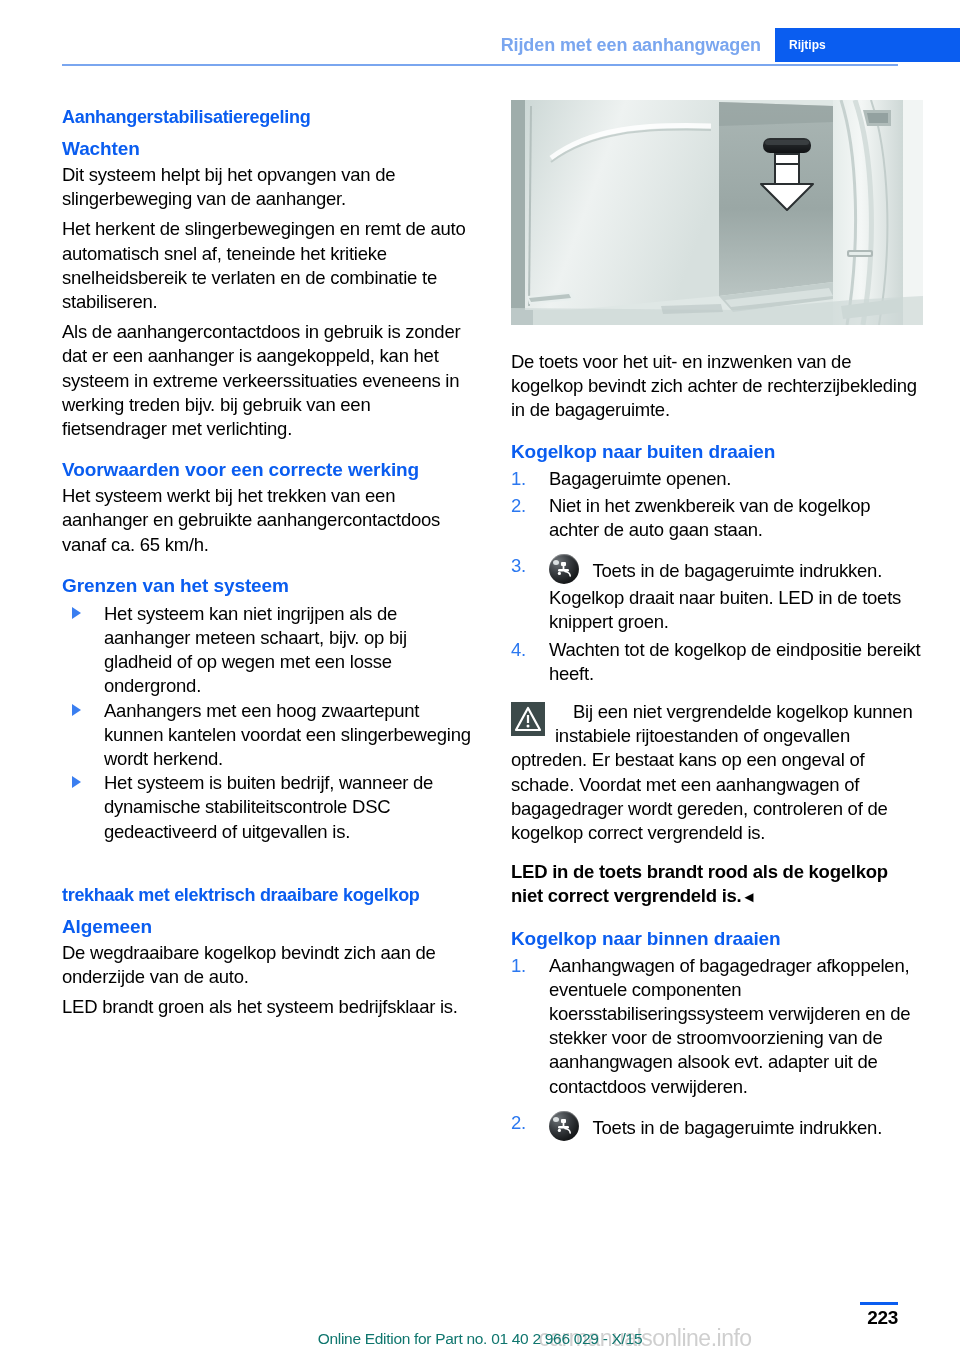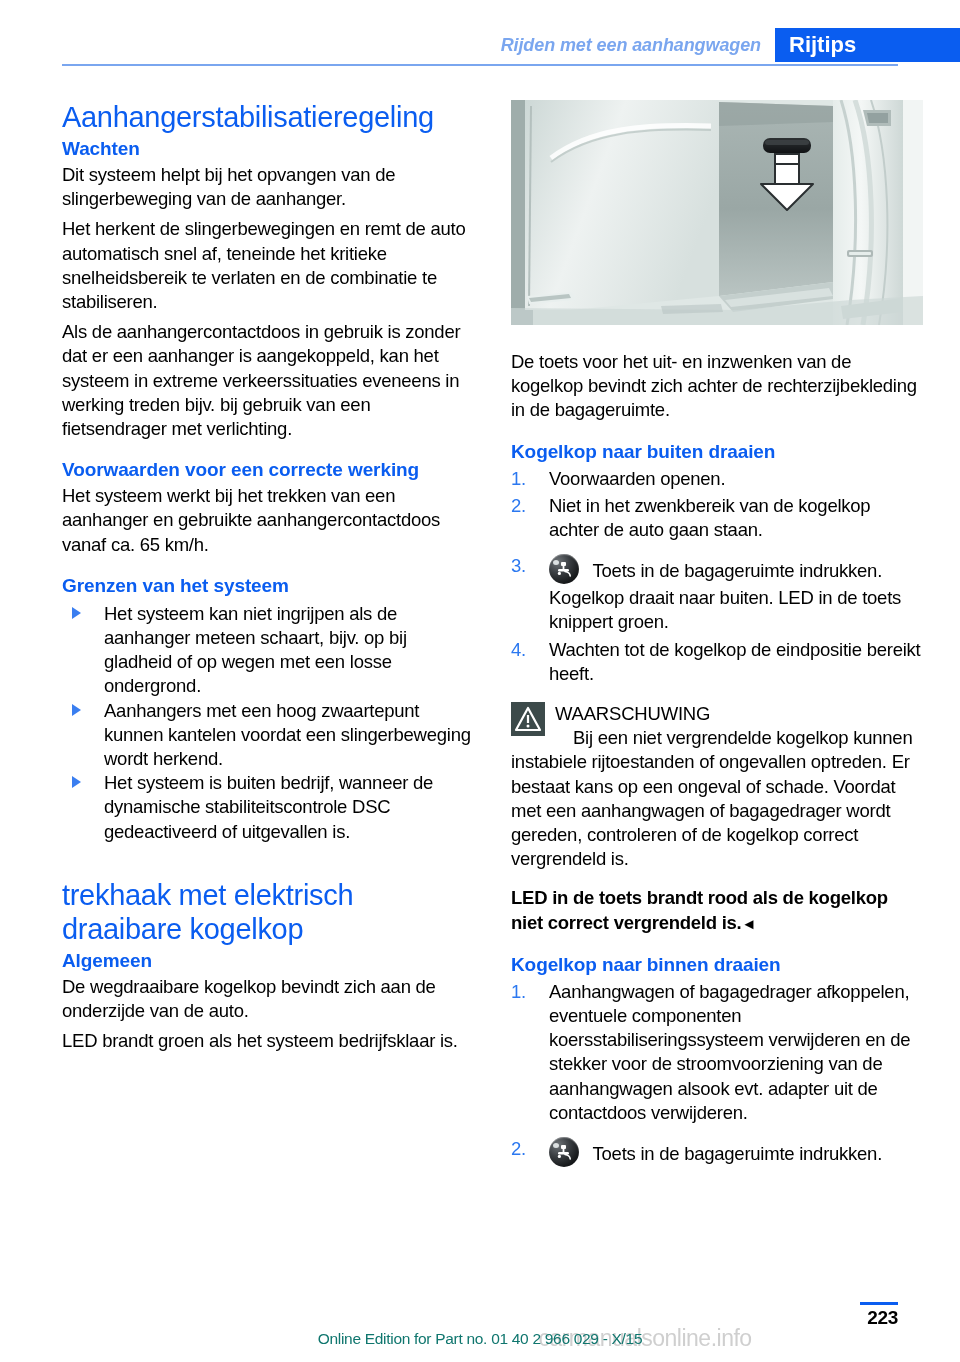--- a/index.html
+++ b/index.html
@@ -33,26 +33,25 @@
     align-items: stretch;
   }
   .header-crumb {
     color: #7aa6ef;
     font-size: 18px;
     font-weight: bold;
     line-height: 34px;
     padding-right: 14px;
     white-space: nowrap;
     letter-spacing: -0.1px;
-    font-style: italic;
   }
   .header-tab {
     background: #0a5df0;
     color: #ffffff;
-    font-size: 22px;
+    font-size: 12px;
     font-weight: bold;
     line-height: 34px;
     padding: 0 16px 0 14px;
     min-width: 185px;
     white-space: nowrap;
   }
   .header-rule {
     position: absolute;
     top: 64px;
     left: 62px;
@@ -66,22 +65,22 @@
     position: absolute;
     top: 100px;
     width: 412px;
   }
   .col-left  { left: 62px; }
   .col-right { left: 511px; }
 
   
   h1.chapter {
     color: #0a5df0;
-    font-size: 29px;
-    font-weight: normal;
+    font-size: 18px;
+    font-weight: bold;
     line-height: 34px;
     letter-spacing: -0.3px;
     word-break: break-all;
   }
   h2.section {
     color: #0a5df0;
     font-size: 19px;
     font-weight: bold;
     line-height: 25px;
     margin-top: 16px;
@@ -373,21 +372,21 @@
   </div>
 
   <div class="col col-right" style="top:348px;">
 
     <p class="body first">De toets voor het uit- en inzwenken van de kogelkop bevindt zich achter de rechterzijbekleding in de bagageruimte.</p>
 
     <h2 class="section">Kogelkop naar buiten draaien</h2>
     <ol class="steps">
       <li>
         <span class="num">1.</span>
-        <span>Voorwaarden openen.</span>
+        <span>Bagageruimte openen.</span>
       </li>
       <li>
         <span class="num">2.</span>
         <span>Niet in het zwenkbereik van de kogelkop achter de auto gaan staan.</span>
       </li>
       <li style="margin-top:12px;">
         <span class="num">3.</span>
         <span class="hitch-icon">
           <span class="spec"></span>
           <svg width="18" height="18" viewBox="0 0 18 18" xmlns="http://www.w3.org/2000/svg">
@@ -408,21 +407,20 @@
     </ol>
 
     <div class="warn-wrap">
       <div class="warn-icon">
         <svg width="28" height="28" viewBox="0 0 28 28" xmlns="http://www.w3.org/2000/svg">
           <polygon points="14,3 26,25 2,25" fill="none" stroke="#ffffff" stroke-width="2.2" stroke-linejoin="round"></polygon>
           <rect x="12.9" y="10" width="2.2" height="8" fill="#ffffff"></rect>
           <circle cx="14" cy="21" r="1.5" fill="#ffffff"></circle>
         </svg>
       </div>
-      <div class="warn-title">WAARSCHUWING</div>
       <div class="warn-body">Bij een niet vergrendelde kogelkop kunnen instabiele rijtoestanden of ongevallen optreden. Er bestaat kans op een ongeval of schade. Voordat met een aanhangwagen of bagagedrager wordt gereden, controleren of de kogelkop correct vergrendeld is.</div>
       <div class="warn-after">
         <span>LED in de toets brandt rood als de kogelkop niet correct vergrendeld is.</span><span class="endmark">◄</span>
       </div>
     </div>
 
     <h2 class="section">Kogelkop naar binnen draaien</h2>
     <ol class="steps">
       <li>
         <span class="num">1.</span>

